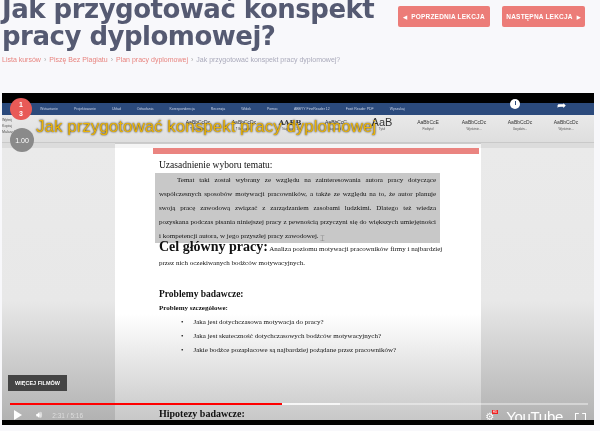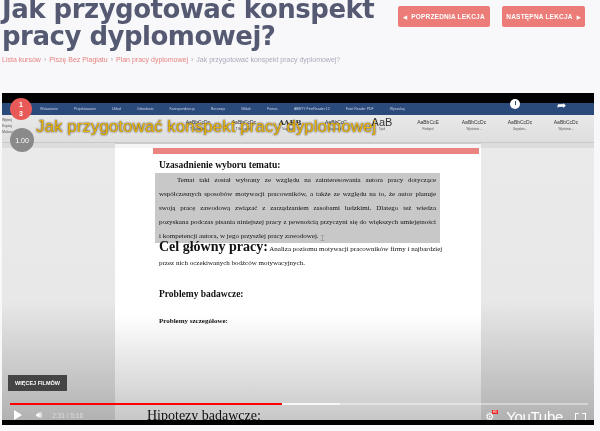--- a/index.html
+++ b/index.html
@@ -27,30 +27,30 @@
 .ruler .white{position:absolute;left:113px;width:366px;height:5px;background:#f5f5f5;border-top:1px solid #ccc}
 .vid-title{position:absolute;left:34px;top:24px;font-size:17px;color:#eab308;text-shadow:0 0 2px #000;white-space:nowrap}
 .logo{position:absolute;left:8px;top:5px;width:22px;height:22px;border-radius:50%;background:#e85a57;color:#fff;font-size:7px;font-weight:bold;text-align:center;line-height:9px;padding-top:2px}
 .speed{position:absolute;left:8px;top:35px;width:24px;height:24px;border-radius:50%;background:#8a8a8a;color:#fff;font-size:7px;display:flex;align-items:center;justify-content:center}
 .clock-icon{position:absolute;left:508px;top:6px;width:10px;height:10px;border-radius:50%;background:#fff}
 .clock-icon::after{content:"";position:absolute;left:4.5px;top:2px;width:1.5px;height:4px;background:#2b4a7c}
 .share-icon{position:absolute;left:555px;top:6px;color:#fff;font-size:11px}
 .canvas{position:absolute;left:0;top:55px;width:100%;height:277px;background:linear-gradient(#eaeaea 0%,#e8e8e8 55%,#b0b0b0 100%)}
 .doc{position:absolute;left:113px;top:0;width:366px;height:277px;background:linear-gradient(#fff 0%,#fff 60%,#c5c5c5 100%);color:#111;font-family:"Liberation Serif",serif}
 .pinkbar{position:absolute;left:38px;top:0;width:326px;height:6px;background:#ea8480}
-.doc h3{font-size:9.5px;font-weight:bold;position:absolute;left:44px}
+.doc h3{font-size:9.5px;font-weight:normal;position:absolute;left:44px}
 .doc p,.doc li{font-size:7px;line-height:14px}
 .hl{position:absolute;left:40px;top:25px;width:285px;background:#c8c8c8;padding:0 4px}
 .hl p{text-align:justify;text-indent:18px}
 .cursor{position:absolute;left:205px;top:86px;font-size:8px;color:#666}
 .cel{position:absolute;left:44px;top:92px;width:290px}
 .probs{position:absolute;left:44px;top:141px;width:295px}
 .probs ul{list-style:none;padding-left:22px}
 .probs li::before{content:"•";margin-right:10px}
-.hip{position:absolute;left:32px;top:260px;font-size:14px;font-weight:normal}
+.hip{position:absolute;left:44px;top:260px;font-size:10px;font-weight:bold}
 .more-btn{position:absolute;left:6px;top:282px;width:59px;height:16px;background:#444;color:#fff;font-size:5.5px;font-weight:bold;display:flex;align-items:center;justify-content:center}
 .progress{position:absolute;left:8px;top:310px;width:578px;height:2px;background:rgba(255,255,255,.4)}
 .progress .played{width:272px;height:2px;background:#f00}
 .progress .buffered{position:absolute;left:272px;top:0;width:58px;height:2px;background:rgba(255,255,255,.7)}
 .controls{position:absolute;left:0;top:312px;width:100%;height:20px;display:flex;align-items:center;color:#fff}
 .play-icon{margin-left:12px;width:0;height:0;border-left:8px solid #fff;border-top:5px solid transparent;border-bottom:5px solid transparent}
 .vol-icon{margin-left:14px;font-size:10px}
 .time{margin-left:10px;font-size:6.5px;color:#ddd}
 .right-ctrl{position:absolute;right:10px;top:3px;display:flex;align-items:center;gap:12px}
 .gear-icon{font-size:10px;position:relative}
@@ -169,22 +169,27 @@
         <div class="pinkbar"></div>
         <h3 style="top:12px">Uzasadnienie wyboru tematu:</h3>
         <div class="hl">
           <p>Temat taki został wybrany ze względu na zainteresowania autora pracy dotyczące współczesnych sposobów motywacji pracowników, a także ze względu na to, że autor planuje swoją pracę zawodową związać z zarządzaniem zasobami ludzkimi. Dlatego też wiedza pozyskana podczas pisania niniejszej pracy z pewnością przyczyni się do większych umiejętności i kompetencji autora, w jego przyszłej pracy zawodowej.</p>
         </div>
         <div class="cursor">⌶</div>
         <div class="cel">
           <p><b style="font-size:14px">Cel główny pracy:</b><span> Analiza poziomu motywacji pracowników firmy i najbardziej przez nich oczekiwanych bodźców motywacyjnych.</span></p>
         </div>
         <div class="probs">
-          <h4 style="font-size:9.5px;margin-bottom:15px">Problemy badawcze:</h4>
+          <h4 style="font-size:9.5px;margin-bottom:2px">Problemy badawcze:</h4>
           <p><b>Problemy szczegółowe:</b></p>
+          <ul>
+            <li>Jaka jest dotychczasowa motywacja do pracy?</li>
+            <li>Jaka jest skuteczność dotychczasowych bodźców motywacyjnych?</li>
+            <li>Jakie bodźce pozapłacowe są najbardziej pożądane przez pracowników?</li>
+          </ul>
         </div>
         <div class="hip">Hipotezy badawcze:</div>
       </div>
     </div>
 
     <div class="logo">1<br>3</div>
     <div class="vid-title">Jak przygotować konspekt pracy dyplomowej</div>
     <div class="speed">1.00</div>
     <div class="clock-icon"></div>
     <div class="share-icon">➦</div>

